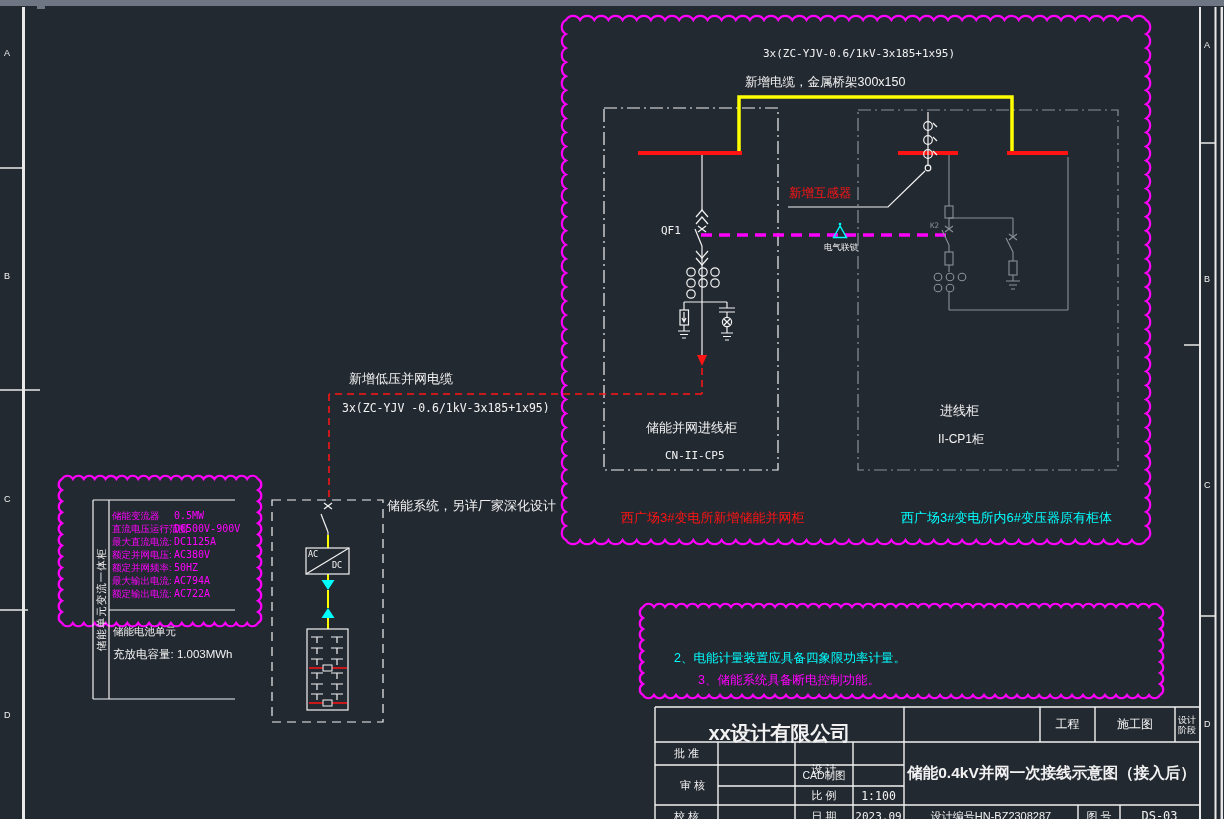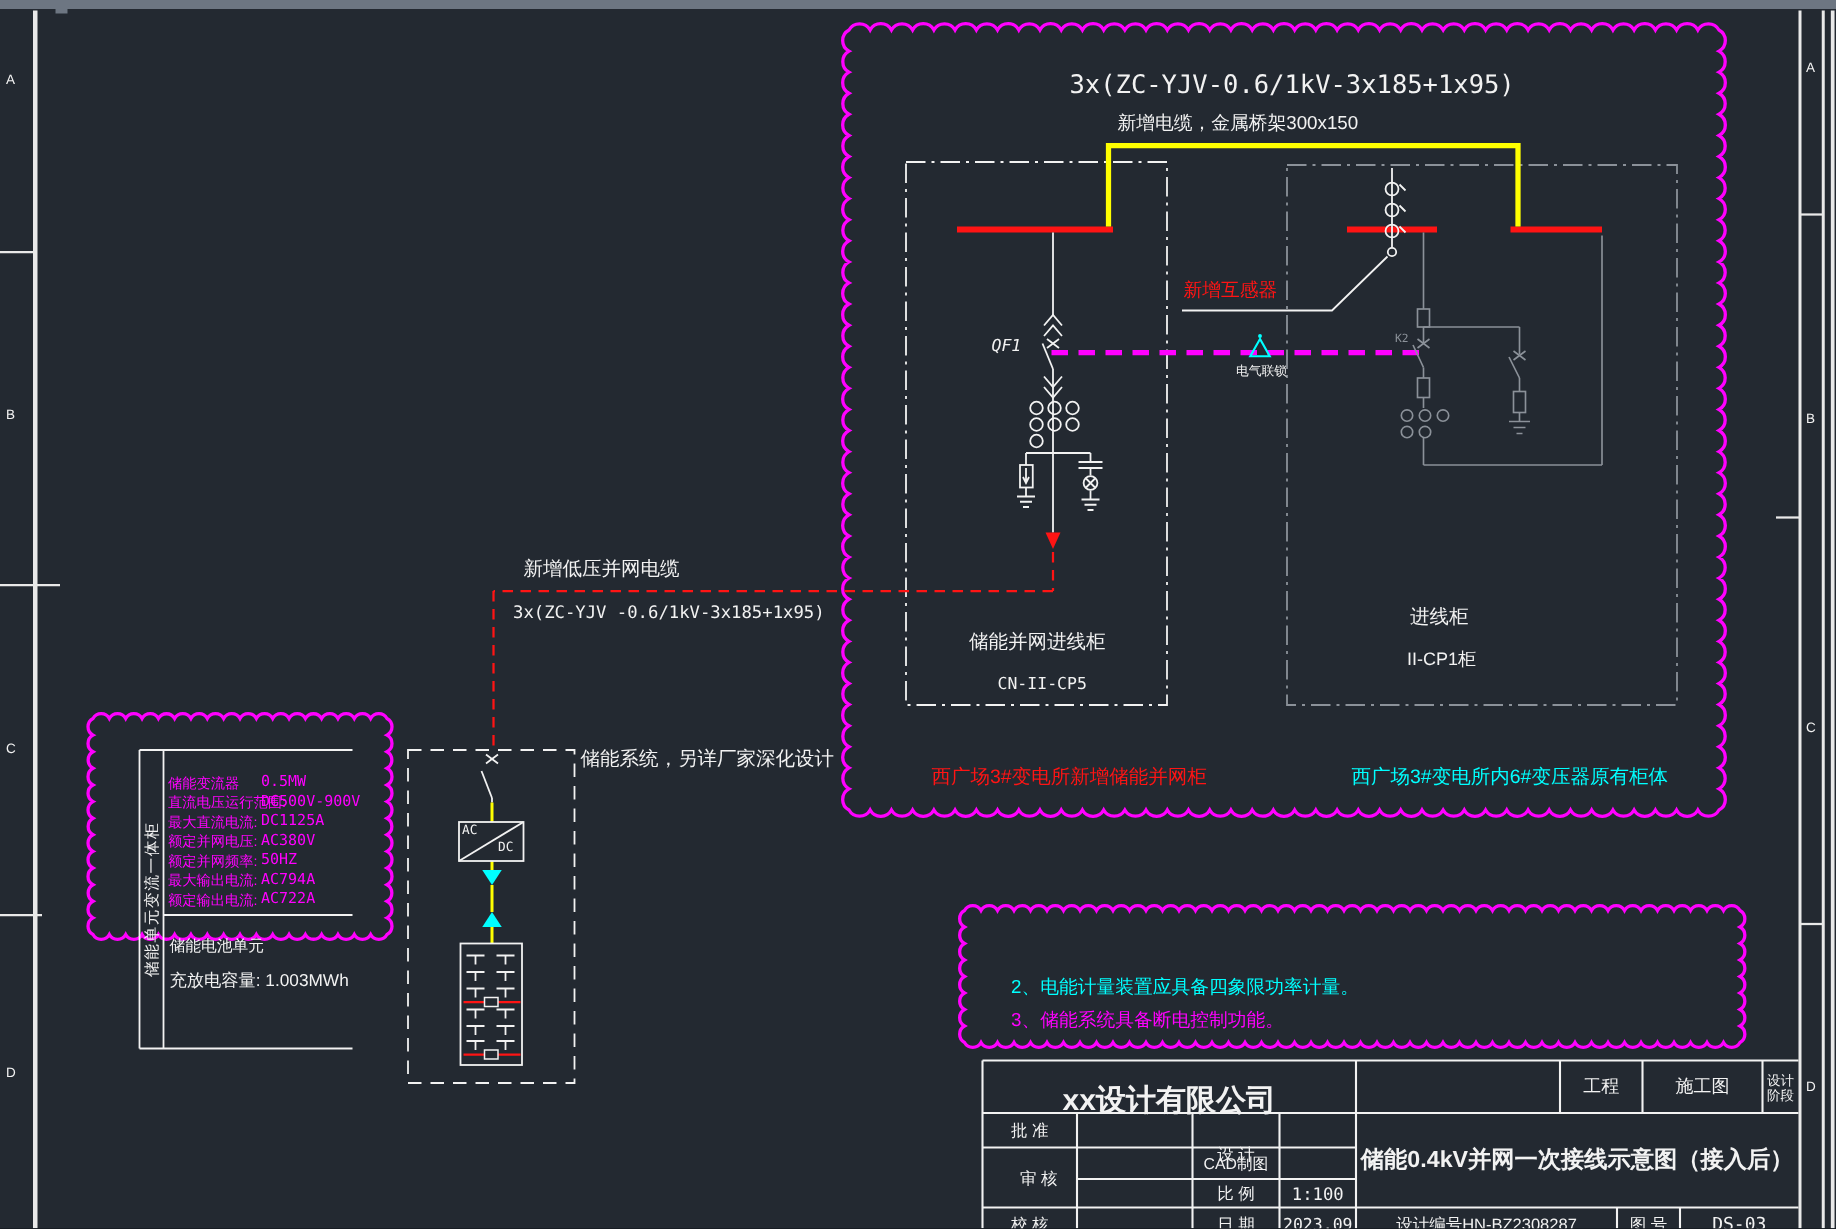--- a/index.html
+++ b/index.html
@@ -9,21 +9,21 @@
   .mono{font-family:"DejaVu Sans Mono",monospace;}
   .red{color:#ff1414;}
   .cyan{color:#00ffff;}
   .mag{color:#ff00ff;}
   .grey{color:#8b9199;}
   .cell{position:absolute;display:flex;align-items:center;justify-content:center;white-space:nowrap;}
   svg{position:absolute;left:0;top:0;}
   #topstrip{position:absolute;left:0;top:0;width:1224px;height:6px;background:#6d7682;}
   #topnotch{position:absolute;left:37px;top:6px;width:8px;height:3px;background:#6d7682;}
   #pcs-params{position:absolute;left:112px;top:503px;width:122px;height:104px;
-      display:flex;flex-direction:column;justify-content:flex-end;}
+      display:flex;flex-direction:column;justify-content:center;}
   .prow{display:flex;font-size:9.5px;color:#ff00ff;white-space:nowrap;}
   .prow .pl{min-width:62px;}
   .prow .pv{font-family:"DejaVu Sans Mono",monospace;font-size:10px;}
   #side-label{position:absolute;left:1px;top:593px;width:200px;height:13px;text-align:center;
       font-size:10.5px;letter-spacing:1px;transform:rotate(-90deg);}
   #stage-cell{flex-direction:column;line-height:10px;font-size:9px;}
 </style>
 </head>
 <body>
 
@@ -211,24 +211,24 @@
 
   <div class="t" style="left:4px;top:48px;font-size:9px;">A</div>
   <div class="t" style="left:4px;top:271px;font-size:9px;">B</div>
   <div class="t" style="left:4px;top:494px;font-size:9px;">C</div>
   <div class="t" style="left:4px;top:710px;font-size:9px;">D</div>
   <div class="t" style="left:1204px;top:40px;font-size:9px;">A</div>
   <div class="t" style="left:1204px;top:274px;font-size:9px;">B</div>
   <div class="t" style="left:1204px;top:480px;font-size:9px;">C</div>
   <div class="t" style="left:1204px;top:719px;font-size:9px;">D</div>
 
-  <div class="t mono" style="left:713px;top:48px;font-size:17px;">3x(ZC-YJV-0.6/1kV-3x185+1x95)</div>
+  <div class="t mono" style="left:763px;top:48px;font-size:11px;">3x(ZC-YJV-0.6/1kV-3x185+1x95)</div>
   <div class="t" style="left:745px;top:75px;font-size:12.5px;">新增电缆，金属桥架300x150</div>
   <div class="t red" style="left:789px;top:186px;font-size:12.5px;">新增互感器</div>
-  <div class="t mono" style="left:661px;top:225px;font-size:11px;font-style:italic;">QF1</div>
+  <div class="t mono" style="left:661px;top:225px;font-size:11px;">QF1</div>
   <div class="t grey mono" style="left:930px;top:222px;font-size:7.5px;">K2</div>
   <div class="t" style="left:824px;top:243px;font-size:8.5px;">电气联锁</div>
 
   <div class="t" style="left:646px;top:421px;font-size:13px;">储能并网进线柜</div>
   <div class="t mono" style="left:665px;top:450px;font-size:11px;">CN-II-CP5</div>
   <div class="t" style="left:940px;top:404px;font-size:13px;">进线柜</div>
   <div class="t" style="left:938px;top:433px;font-size:12px;">II-CP1柜</div>
   <div class="t red" style="left:621px;top:511px;font-size:13px;">西广场3#变电所新增储能并网柜</div>
   <div class="t cyan" style="left:901px;top:511px;font-size:13px;">西广场3#变电所内6#变压器原有柜体</div>
 
@@ -267,21 +267,21 @@
       </div>
     <div class="prow">
         <span class="pl">额定输出电流:</span>
         <span class="pv">AC722A</span>
       </div>
   </div>
   <div class="t" style="left:113px;top:626px;font-size:10.5px;font-family:Liberation Mono, monospace;">储能电池单元</div>
   <div class="t" style="left:113px;top:648px;font-size:11.5px;">充放电容量: 1.003MWh</div>
 
   <div class="t cyan" style="left:674px;top:651px;font-size:12.5px;">2、电能计量装置应具备四象限功率计量。</div>
-  <div class="t mag" style="left:674px;top:673px;font-size:12.5px;">3、储能系统具备断电控制功能。</div>
+  <div class="t mag" style="left:698px;top:673px;font-size:12.5px;">3、储能系统具备断电控制功能。</div>
 
   <div class="cell" style="left:655px;top:707px;width:249px;height:53px;font-size:20px;font-weight:bold;">xx设计有限公司</div>
   <div class="cell" style="left:1040px;top:707px;width:55px;height:35px;font-size:12px;">工程</div>
   <div class="cell" style="left:1095px;top:707px;width:80px;height:35px;font-size:12px;">施工图</div>
   <div class="cell" id="stage-cell" style="left:1175px;top:707px;width:24px;height:35px;">
     <span>设计</span>
     <span>阶段</span>
   </div>
   <div class="cell" style="left:655px;top:742px;width:63px;height:23px;font-size:11px;">批 准</div>
   <div class="cell" style="left:795px;top:762px;width:58px;height:14px;font-size:11px;">设 计</div>

